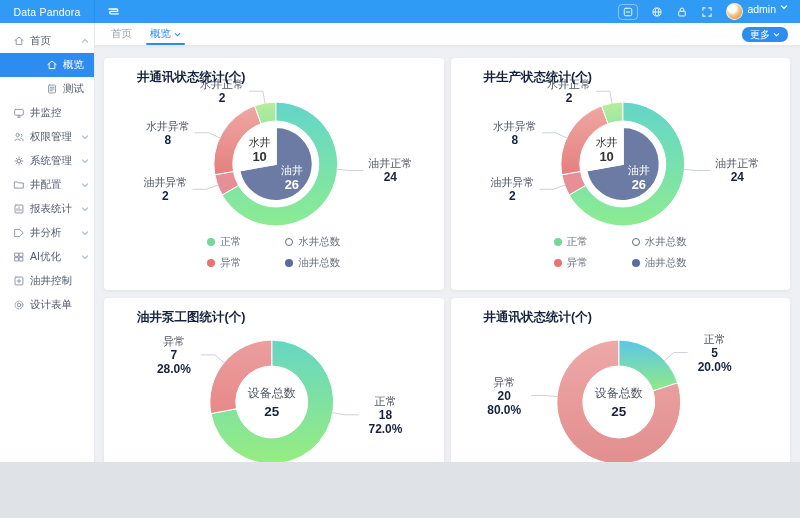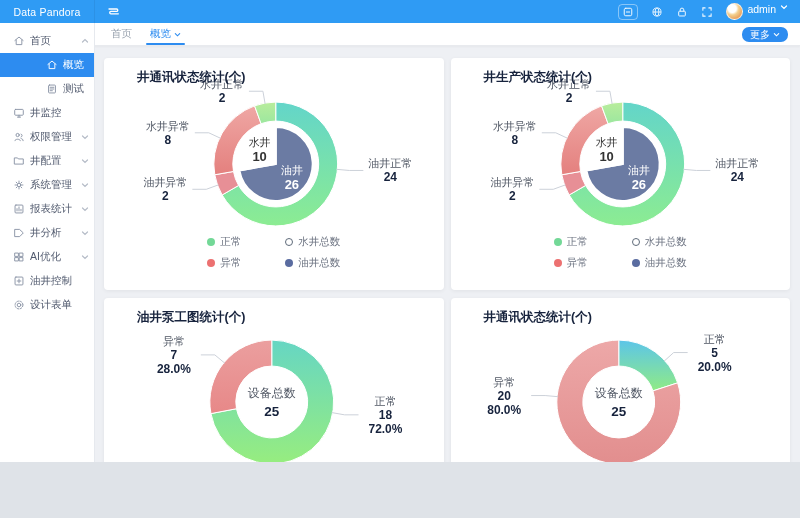--- a/index.html
+++ b/index.html
@@ -147,36 +147,36 @@
           </svg>
         </i>
       <span>权限管理</span>
       <svg class="caret" width="8" height="8" viewBox="0 0 8 8" fill="none" stroke="currentColor" stroke-width="1.2" stroke-linecap="round">
           <path d="M1.5 3l2.5 2.5L6.5 3"></path>
         </svg>
     </div>
     <div class="m-item lvl1">
       <i class="mi">
           <svg viewBox="0 0 14 14" fill="none" stroke="currentColor" stroke-width="1.1" stroke-linecap="round" stroke-linejoin="round">
-            <path d="M2 3.4h3.3l1 1.2H12v6H2z"></path>
-          </svg>
-        </i>
-      <span>井配置</span>
-      <svg class="caret" width="8" height="8" viewBox="0 0 8 8" fill="none" stroke="currentColor" stroke-width="1.2" stroke-linecap="round">
-          <path d="M1.5 3l2.5 2.5L6.5 3"></path>
-        </svg>
-    </div>
-    <div class="m-item lvl1">
-      <i class="mi">
-          <svg viewBox="0 0 14 14" fill="none" stroke="currentColor" stroke-width="1.1" stroke-linecap="round" stroke-linejoin="round">
             <circle cx="7" cy="7" r="2"></circle>
             <path d="M7 2.4v1.7M7 9.9v1.7M2.4 7h1.7M9.9 7h1.7M3.7 3.7l1.2 1.2M9.1 9.1l1.2 1.2M10.3 3.7L9.1 4.9M4.9 9.1l-1.2 1.2"></path>
           </svg>
         </i>
       <span>系统管理</span>
+      <svg class="caret" width="8" height="8" viewBox="0 0 8 8" fill="none" stroke="currentColor" stroke-width="1.2" stroke-linecap="round">
+          <path d="M1.5 3l2.5 2.5L6.5 3"></path>
+        </svg>
+    </div>
+    <div class="m-item lvl1">
+      <i class="mi">
+          <svg viewBox="0 0 14 14" fill="none" stroke="currentColor" stroke-width="1.1" stroke-linecap="round" stroke-linejoin="round">
+            <path d="M2 3.4h3.3l1 1.2H12v6H2z"></path>
+          </svg>
+        </i>
+      <span>井配置</span>
       <svg class="caret" width="8" height="8" viewBox="0 0 8 8" fill="none" stroke="currentColor" stroke-width="1.2" stroke-linecap="round">
           <path d="M1.5 3l2.5 2.5L6.5 3"></path>
         </svg>
     </div>
     <div class="m-item lvl1">
       <i class="mi">
           <svg viewBox="0 0 14 14" fill="none" stroke="currentColor" stroke-width="1.1" stroke-linecap="round" stroke-linejoin="round">
             <rect x="2.4" y="2.4" width="9.2" height="9.2" rx="1"></rect>
             <path d="M4.7 9.2V6.6M7 9.2V4.6M9.3 9.2V7.4"></path>
           </svg>

